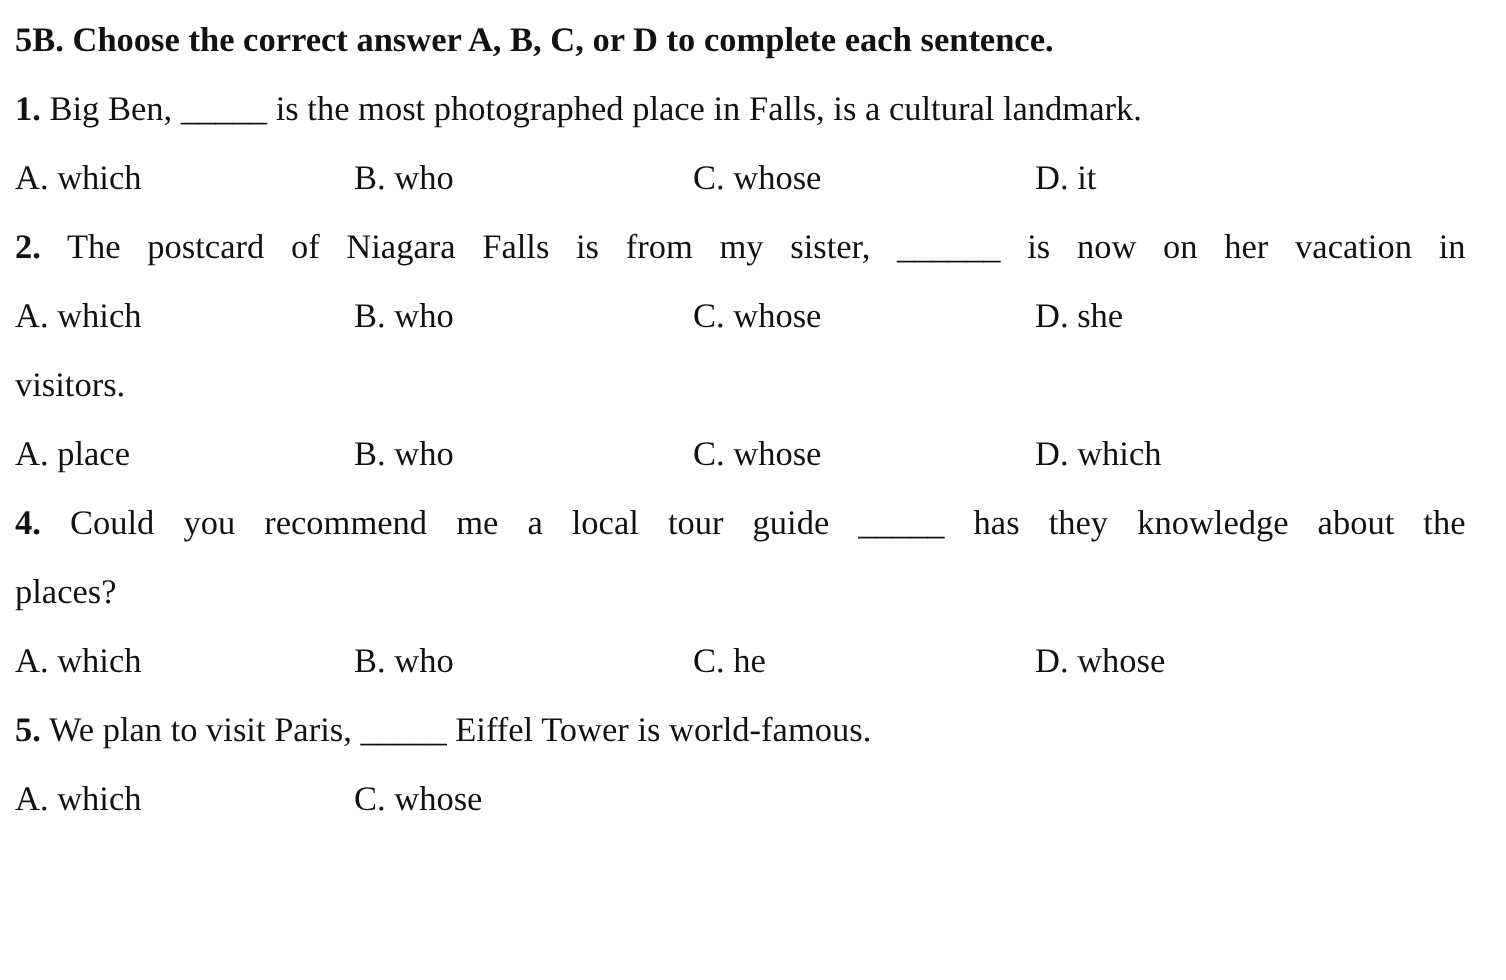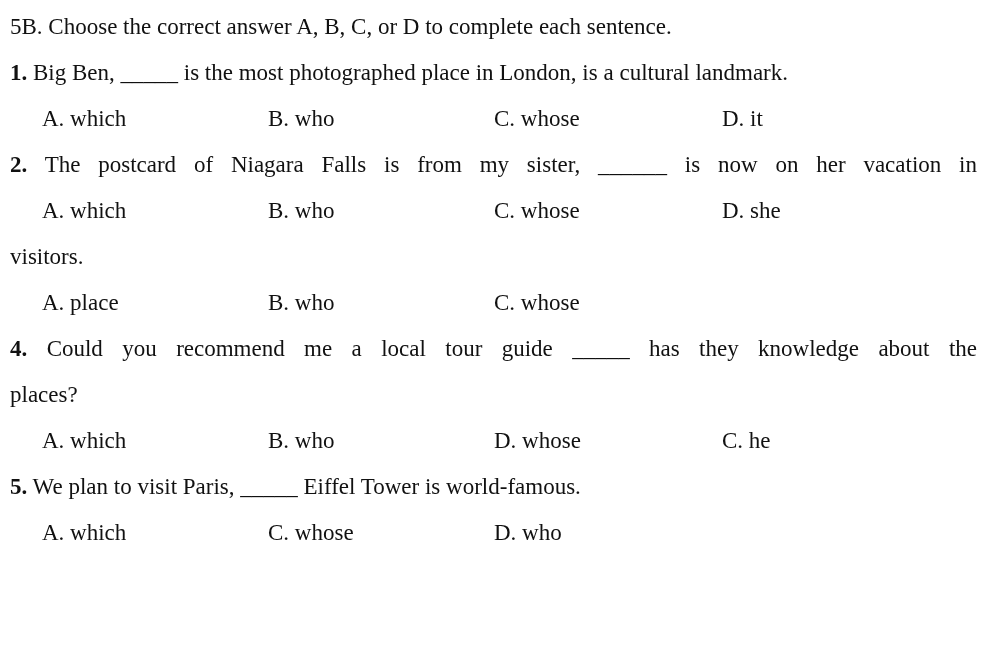--- a/index.html
+++ b/index.html
@@ -16,47 +16,46 @@
     color: #111111;
   }
   .doc {
     padding: 4px 27px 0 10px;
   }
   .row {
     height: 46px;
     line-height: 46px;
   }
   .title {
-    font-weight: normal;
+    font-weight: bold;
   }
   .qnum {
     font-weight: bold;
   }
   .justify-full {
     text-align: justify;
     text-align-last: justify;
   }
   .options {
-    margin-left: 32px;
     display: grid;
     grid-template-columns: 226px 226px 228px auto;
   }
   .opt {
     display: block;
   }
 </style>
 </head>
 <body>
 
 <div class="doc">
 
   <div class="row title">5B. Choose the correct answer A, B, C, or D to complete each sentence.</div>
 
   <div>
-    <div class="row"><span class="qnum">1.</span> <span>Big Ben, _____ is the most photographed place in London, is a cultural landmark.</span></div>
+    <div class="row"><span class="qnum">1.</span> <span>Big Ben, _____ is the most photographed place in Falls, is a cultural landmark.</span></div>
     <div class="row options">
       <span class="opt">A. which</span>
       <span class="opt">B. who</span>
       <span class="opt">C. whose</span>
       <span class="opt">D. it</span>
     </div>
   </div>
 
   <div>
     <div class="row justify-full"><span class="qnum">2.</span> <span>The postcard of Niagara Falls is from my sister, ______ is now on her vacation in</span></div>
@@ -67,36 +66,36 @@
       <span class="opt">D. she</span>
     </div>
   </div>
 
   <div>
     <div class="row">visitors.</div>
     <div class="row options">
       <span class="opt">A. place</span>
       <span class="opt">B. who</span>
       <span class="opt">C. whose</span>
+      <span class="opt">D. which</span>
     </div>
   </div>
 
   <div>
     <div class="row justify-full"><span class="qnum">4.</span> <span>Could you recommend me a local tour guide _____ has they knowledge about the</span></div>
     <div class="row">places?</div>
     <div class="row options">
       <span class="opt">A. which</span>
       <span class="opt">B. who</span>
+      <span class="opt">C. he</span>
       <span class="opt">D. whose</span>
-      <span class="opt">C. he</span>
     </div>
   </div>
 
   <div>
     <div class="row"><span class="qnum">5.</span> <span>We plan to visit Paris, _____ Eiffel Tower is world-famous.</span></div>
     <div class="row options">
       <span class="opt">A. which</span>
       <span class="opt">C. whose</span>
-      <span class="opt">D. who</span>
     </div>
   </div>
 
 </div>
 
 </body></html>

